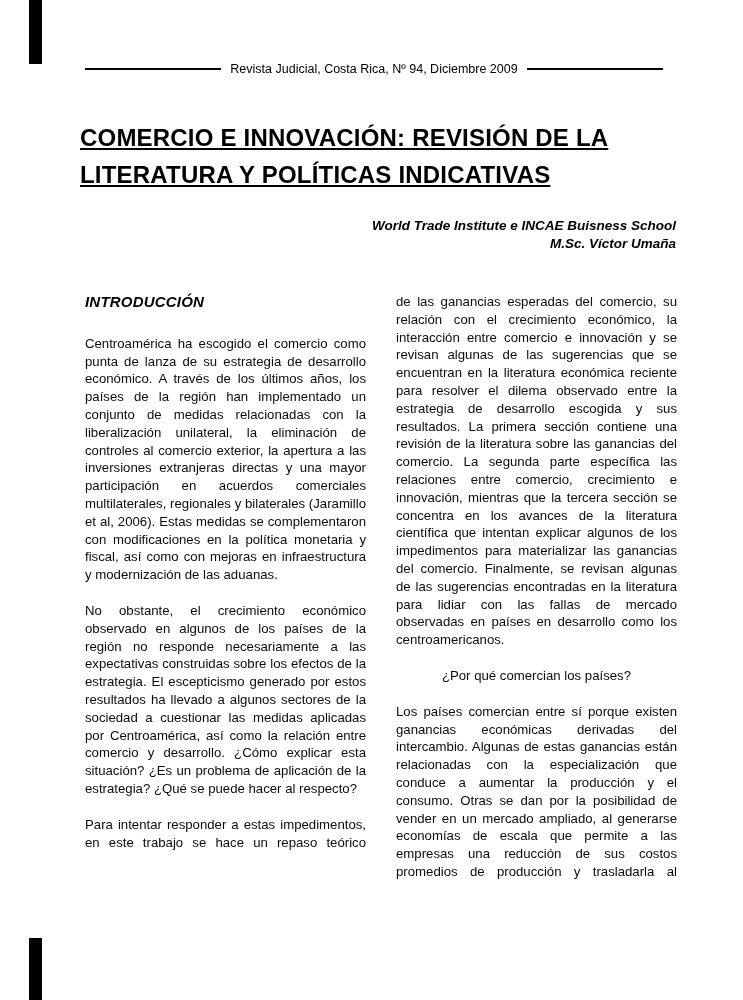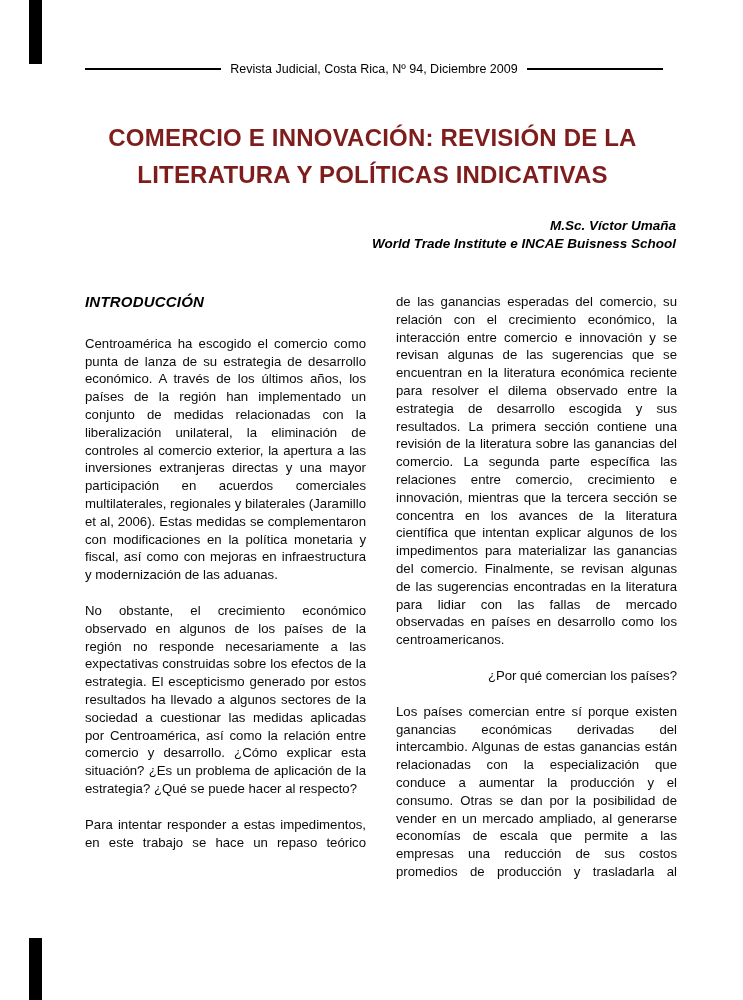--- a/index.html
+++ b/index.html
@@ -40,26 +40,27 @@
     white-space: nowrap;
     color: #000000;
     padding: 0 2px;
   }
 
   .article-title {
     position: absolute;
     top: 119px;
     left: 80px;
     right: 78px;
-    text-align: center;
+    text-align: left;
     font-size: 24px;
     font-weight: bold;
     line-height: 37px;
     letter-spacing: 0.2px;
-    color: #7f1d1d;
+    color: #000000;
+    text-decoration: underline;
   }
 
   .author-block {
     position: absolute;
     top: 217px;
     right: 67px;
     text-align: right;
     font-weight: bold;
     font-style: italic;
     font-size: 13.5px;
@@ -84,39 +85,39 @@
   .section-heading {
     font-size: 15px;
     font-weight: bold;
     font-style: italic;
     letter-spacing: 0.2px;
     margin-bottom: 24px;
     color: #000;
   }
   .col p { margin-bottom: 18px; }
   .col p.continues { text-align-last: justify; margin-bottom: 0; }
-  .col p.question { text-align: right; }
+  .col p.question { text-align: center; }
 </style>
 </head>
 <body>
 
 <div class="scan-artifact top"></div>
 <div class="scan-artifact bottom"></div>
 
 <header class="journal-header">
   <span class="rule"></span>
   <span class="journal-line">Revista Judicial, Costa Rica, Nº 94, Diciembre 2009</span>
   <span class="rule"></span>
 </header>
 
 <h1 class="article-title">COMERCIO E INNOVACIÓN: REVISIÓN DE LA LITERATURA Y POLÍTICAS INDICATIVAS</h1>
 
 <div class="author-block">
+  <div>World Trade Institute e INCAE Buisness School</div>
   <div>M.Sc. Víctor Umaña</div>
-  <div>World Trade Institute e INCAE Buisness School</div>
 </div>
 
 <div class="columns">
   <div class="col">
     <h2 class="section-heading">INTRODUCCIÓN</h2>
     <p>Centroamérica ha escogido el comercio como punta de lanza de su estrategia de desarrollo económico. A través de los últimos años, los países de la región han implementado un conjunto de medidas relacionadas con la liberalización unilateral, la eliminación de controles al comercio exterior, la apertura a las inversiones extranjeras directas y una mayor participación en acuerdos comerciales multilaterales, regionales y bilaterales (Jaramillo et al, 2006). Estas medidas se complementaron con modificaciones en la política monetaria y fiscal, así como con mejoras en infraestructura y modernización de las aduanas.</p>
     <p>No obstante, el crecimiento económico observado en algunos de los países de la región no responde necesariamente a las expectativas construidas sobre los efectos de la estrategia. El escepticismo generado por estos resultados ha llevado a algunos sectores de la sociedad a cuestionar las medidas aplicadas por Centroamérica, así como la relación entre comercio y desarrollo. ¿Cómo explicar esta situación? ¿Es un problema de aplicación de la estrategia? ¿Qué se puede hacer al respecto?</p>
     <p class="continues">Para intentar responder a estas impedimentos, en este trabajo se hace un repaso teórico</p>
   </div>
   <div class="col">

